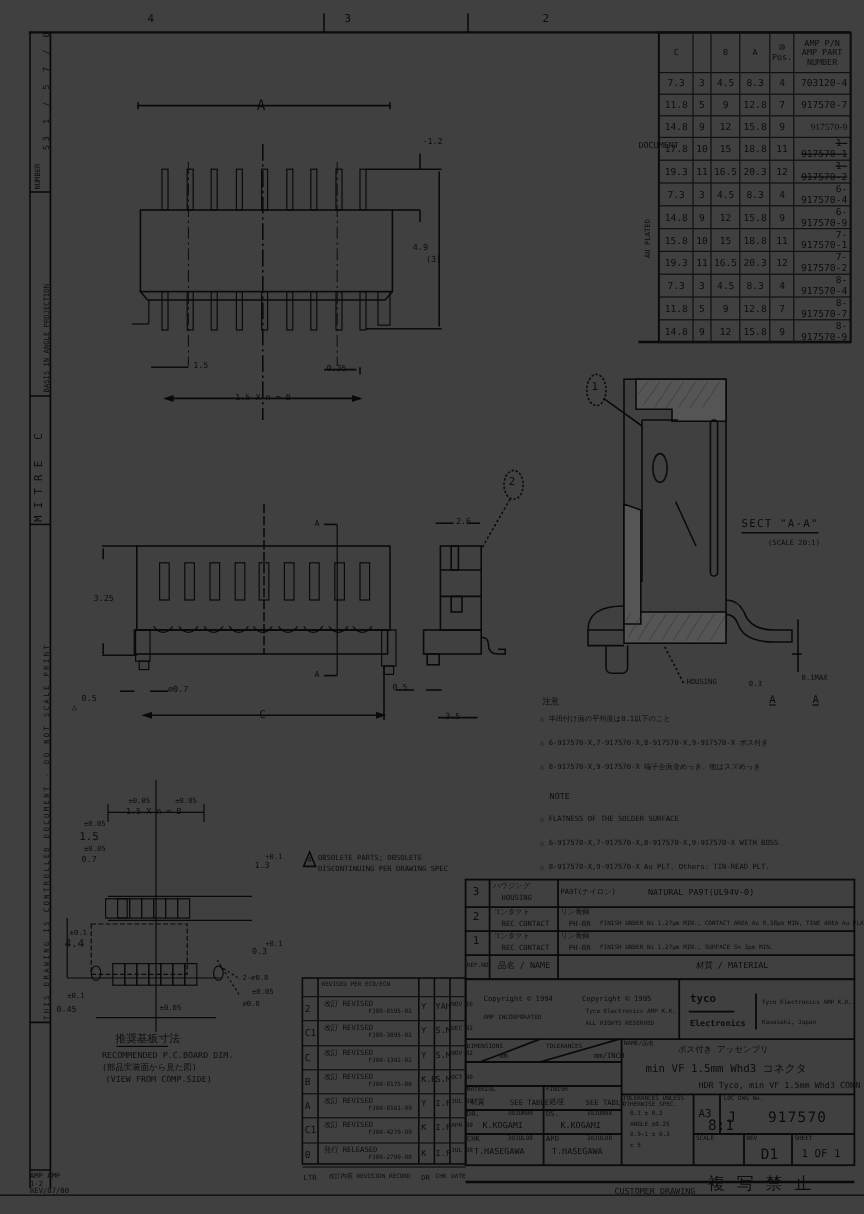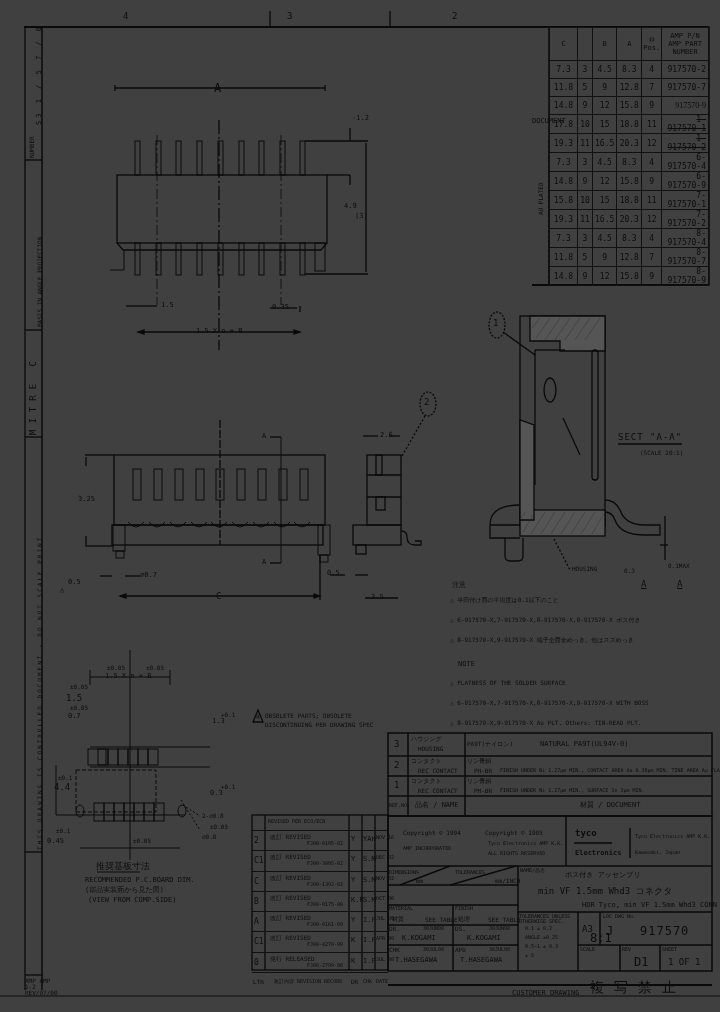--- a/index.html
+++ b/index.html
@@ -267,21 +267,21 @@
     <th>AMP P/N AMP PART NUMBER</th>
   </tr>
   </tbody>
       <tbody id="ptbody">
         <tr>
           <td>7.3</td>
           <td>3</td>
           <td>4.5</td>
           <td>8.3</td>
           <td>4</td>
-          <td style="text-align: right;">917570-2</td>
+          <td style="text-align: right;">703120-4</td>
         </tr>
         <tr>
           <td>11.8</td>
           <td>5</td>
           <td>9</td>
           <td>12.8</td>
           <td>7</td>
           <td style="text-align: right;">917570-7</td>
         </tr>
         <tr>
@@ -455,21 +455,21 @@
 
   <span class="abs t md" style="left:394px;top:781px;">1</span>
   <span class="abs t tiny" style="left:411px;top:778px;">コンタクト</span>
   <span class="abs t tiny" style="left:418px;top:788px;">REC CONTACT</span>
   <span class="abs t tiny" style="left:467px;top:778px;">リン青銅</span>
   <span class="abs t tiny" style="left:474px;top:788px;">PH-BR</span>
   <span class="abs t tiny" style="left:500px;top:788px;font-size:5px;">FINISH UNDER Ni 1.27μm MIN., SURFACE Sn 3μm MIN.</span>
 
   <span class="abs t tiny" style="left:389px;top:803px;font-size:5px;">REF.NO.</span>
   <span class="abs t sm" style="left:415px;top:802px;">品名 / NAME</span>
-  <span class="abs t sm" style="left:580px;top:802px;">材質 / DOCUMENT</span>
+  <span class="abs t sm" style="left:580px;top:802px;">材質 / MATERIAL</span>
 </div>
 
 <div>
   <span class="abs t tiny" style="left:403px;top:830px;">Copyright © 1994</span>
   <span class="abs t tiny" style="left:403px;top:846px;font-size:5px;">AMP INCORPORATED</span>
   <span class="abs t tiny" style="left:485px;top:830px;">Copyright © 1995</span>
   <span class="abs t tiny" style="left:488px;top:841px;font-size:5px;">Tyco Electronics AMP K.K.</span>
   <span class="abs t tiny" style="left:488px;top:851px;font-size:5px;">ALL RIGHTS RESERVED</span>
   <span class="abs t md" style="left:575px;top:829px;font-weight:bold;">tyco</span>
   <span class="abs t sm" style="left:575px;top:850px;font-weight:bold;">Electronics</span>

